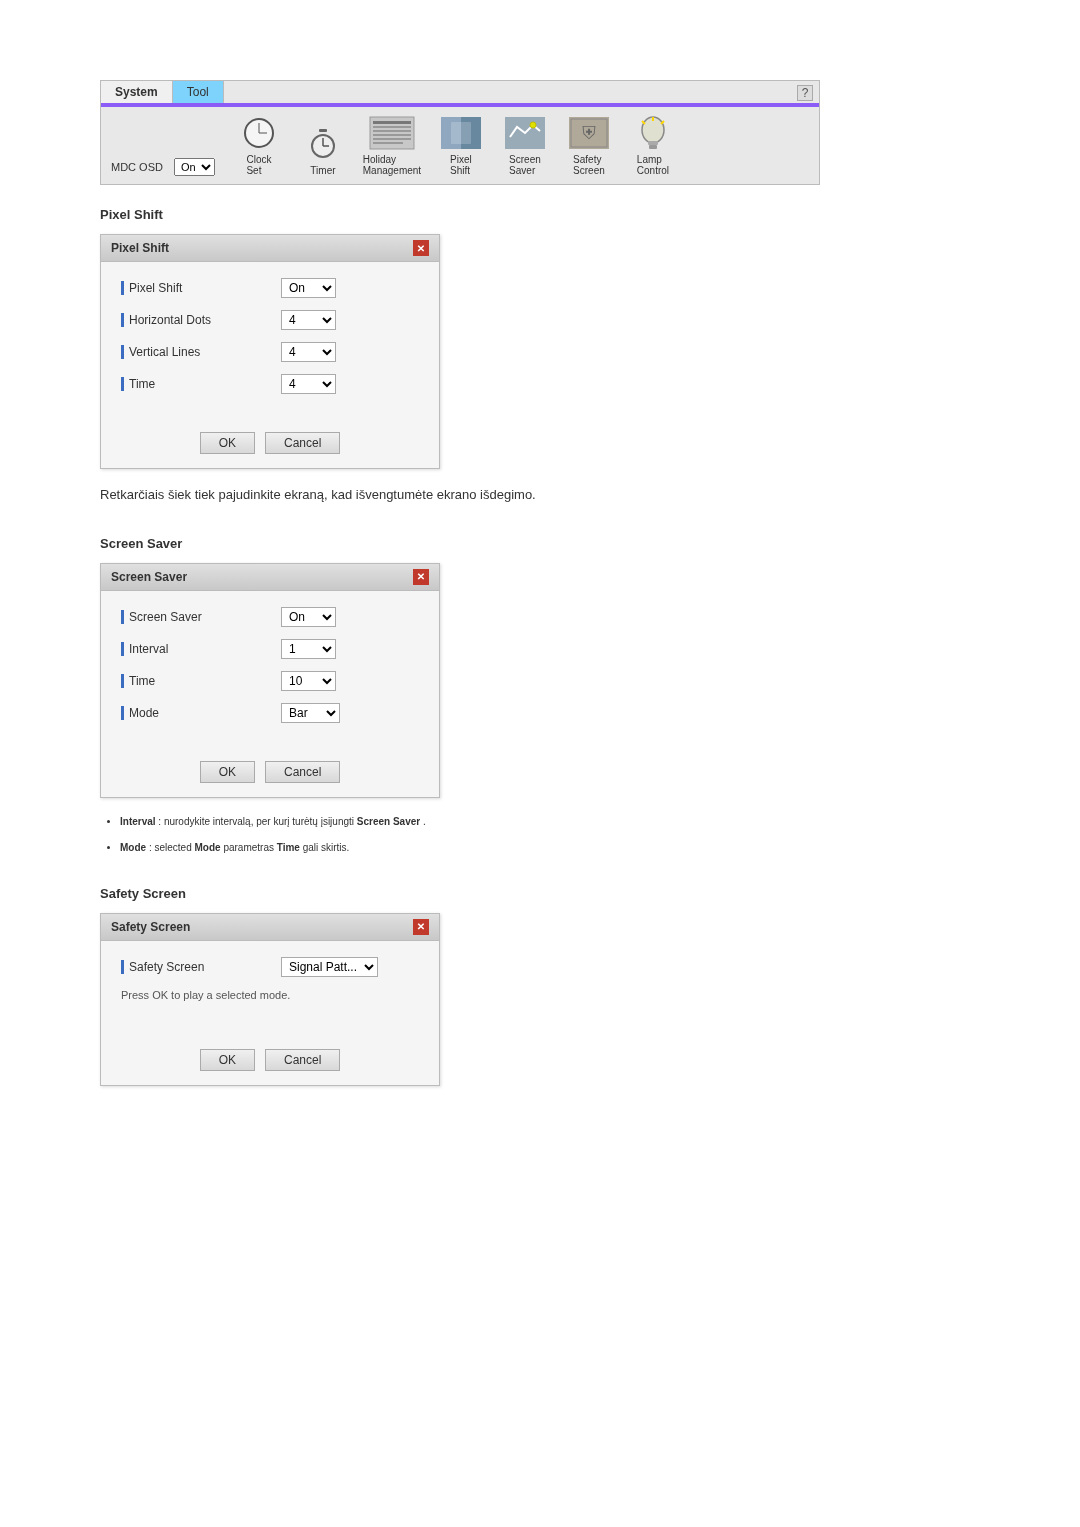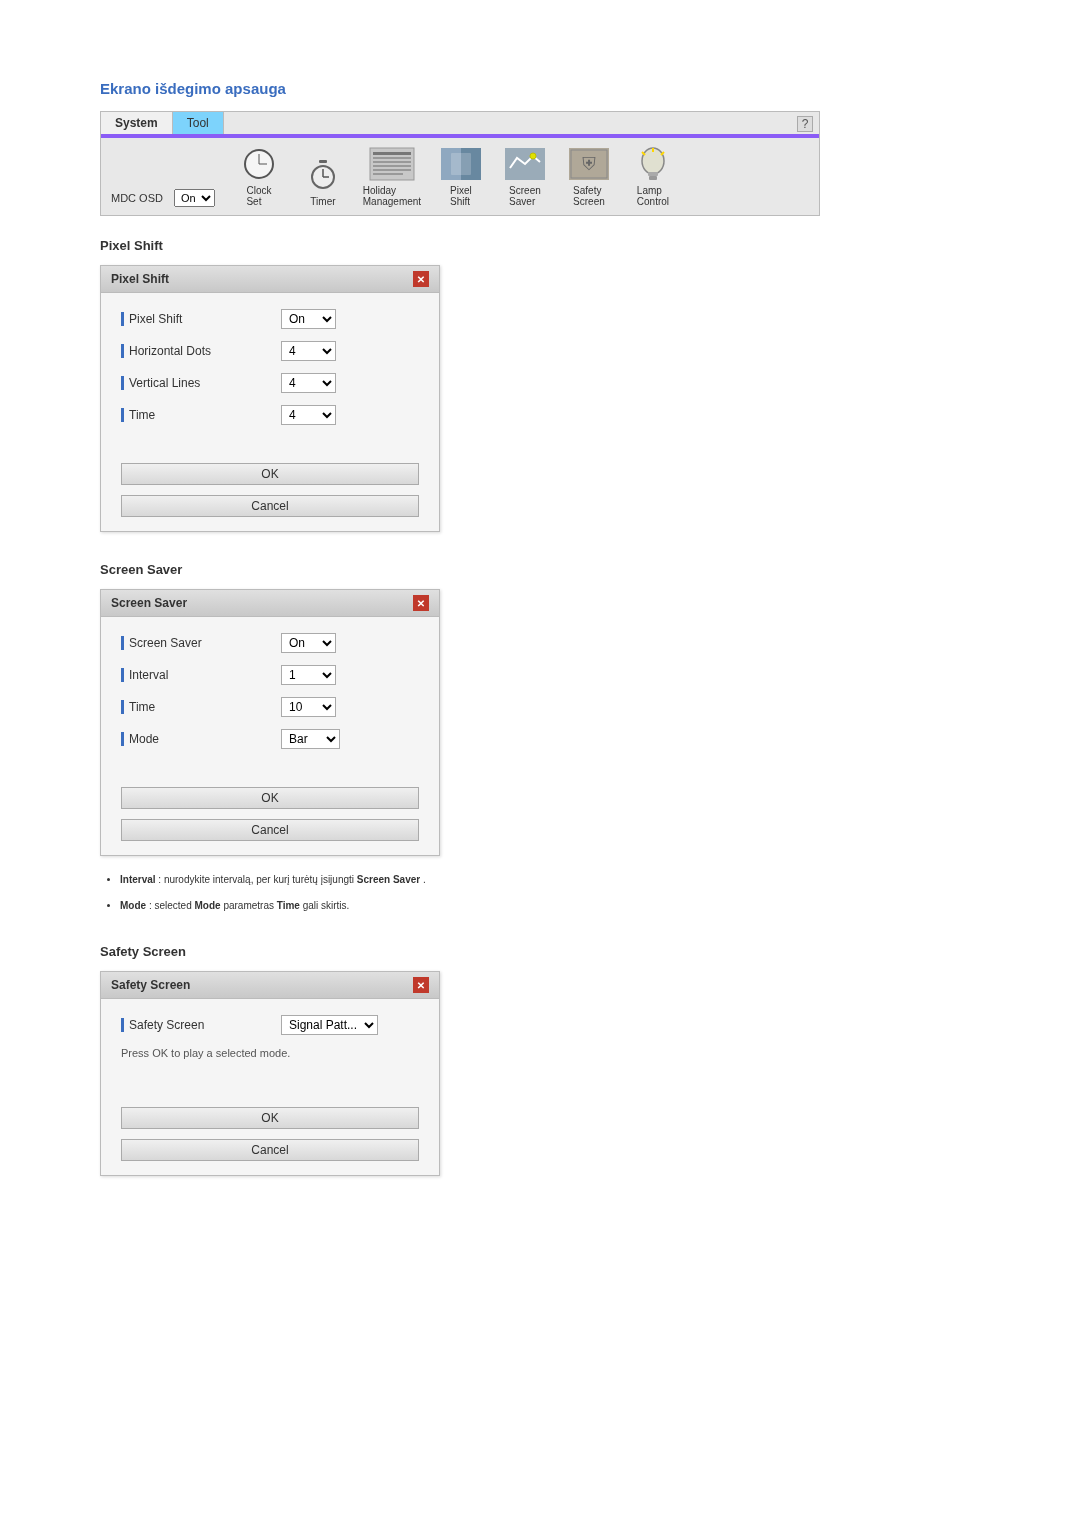--- a/index.html
+++ b/index.html
@@ -185,21 +185,20 @@
       padding: 1px 3px;
       border: 1px solid #aaa;
       background: #fff;
       min-width: 55px;
     }
     .dialog-footer {
       display: flex;
       justify-content: center;
       gap: 10px;
       padding: 10px 20px 14px;
-      flex-direction: column;
     }
     .dialog-btn {
       padding: 3px 18px;
       font-size: 12px;
       border: 1px solid #aaa;
       background: linear-gradient(to bottom, #f0f0f0, #d8d8d8);
       cursor: pointer;
       color: #333;
     }
 
@@ -235,21 +234,20 @@
 
     
     .section { margin-bottom: 30px; }
   </style>
 </head>
 <body>
 
 <div>
 
   
-  <h2 class="section-title">Ekrano išdegimo apsauga</h2>
 
   
   <div class="toolbar-panel">
     <div class="toolbar-tabs">
       <div class="toolbar-tab active">System</div>
       <div class="toolbar-tab">Tool</div>
       <div class="toolbar-question">?</div>
     </div>
     <div class="toolbar-body">
 
@@ -402,20 +400,21 @@
             </select>
           </div>
         </div>
       </div>
       <div class="dialog-footer">
         <button class="dialog-btn">OK</button>
         <button class="dialog-btn">Cancel</button>
       </div>
     </div>
 
+    <p class="description">Retkarčiais šiek tiek pajudinkite ekraną, kad išvengtumėte ekrano išdegimo.</p>
   </div>
 
   
   <div class="section">
     <div class="sub-heading">Screen Saver</div>
 
     <div class="dialog">
       <div class="dialog-header">
         <span class="dialog-title">Screen Saver</span>
         <div class="dialog-close">✕</div>

